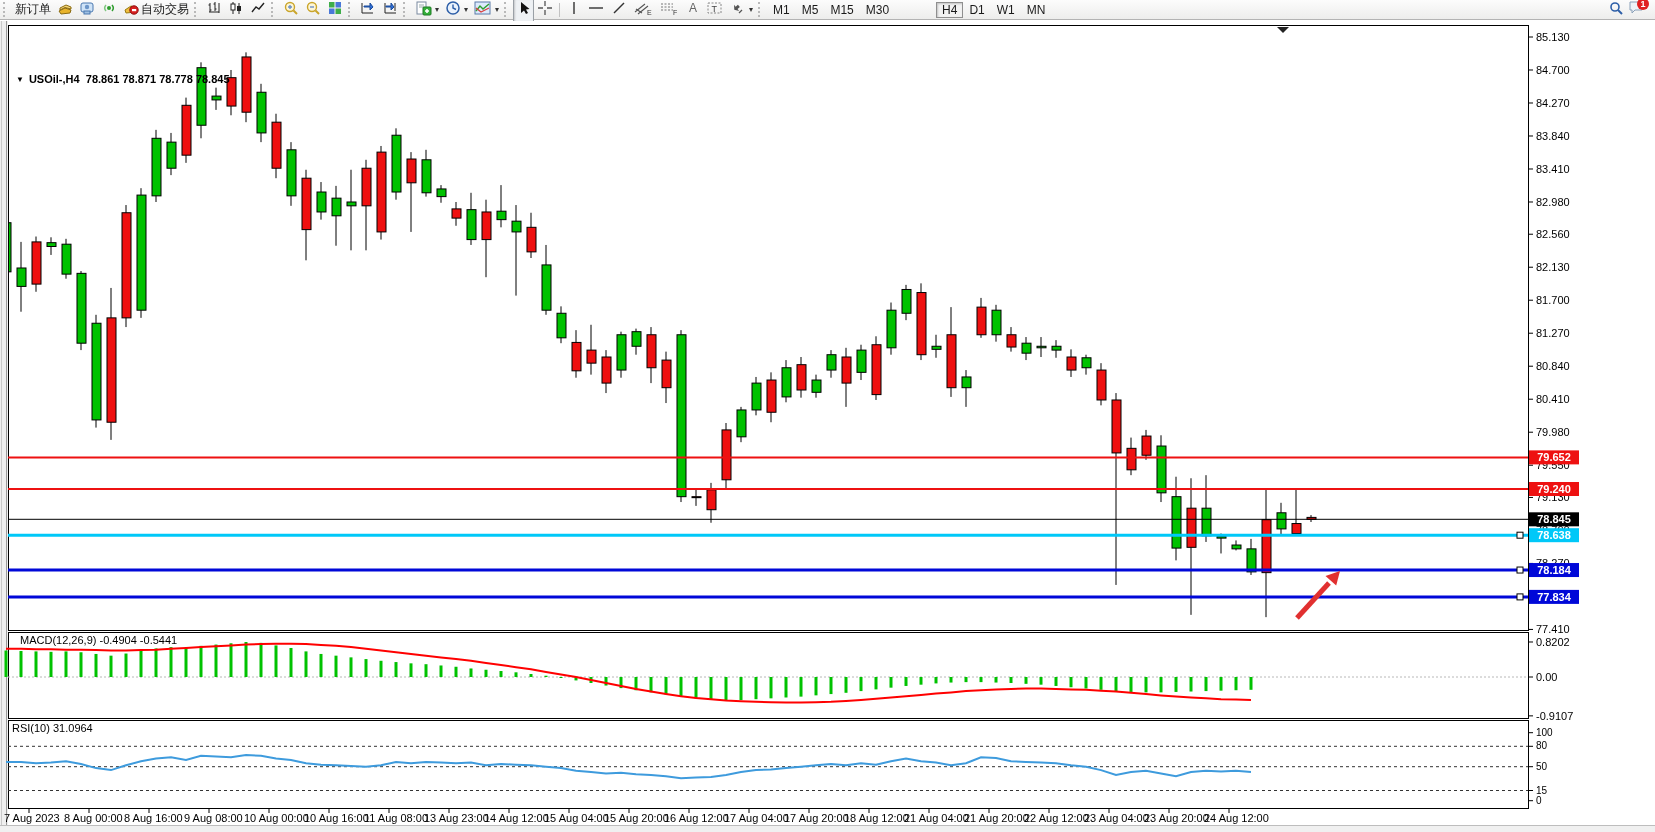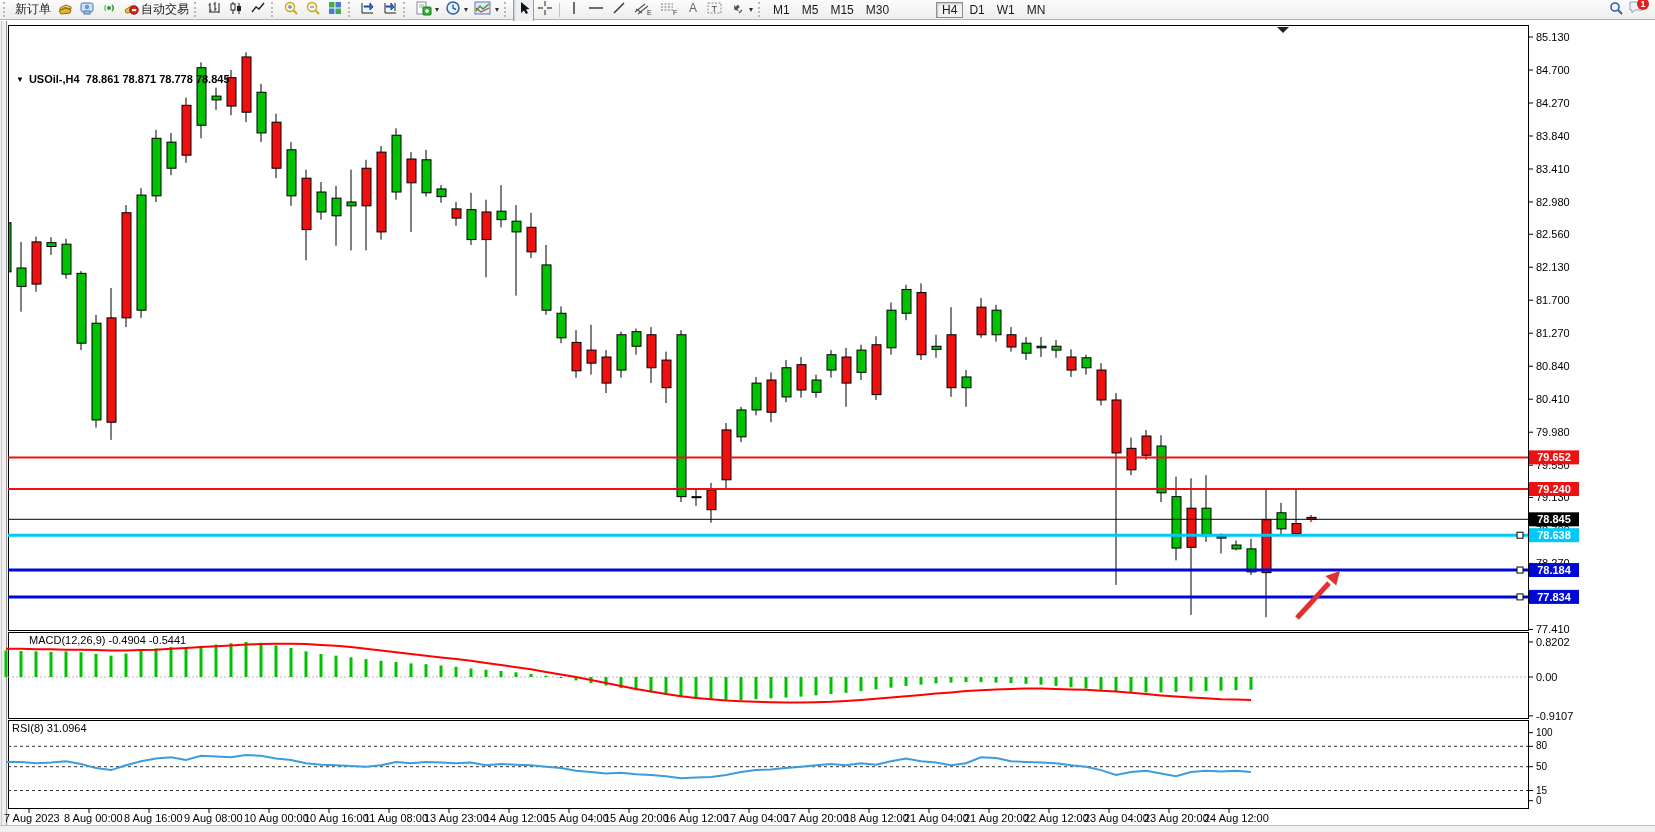--- a/index.html
+++ b/index.html
@@ -20,21 +20,21 @@
   .tf.active{border:1px solid #8f8f8f;background:#f2f2f2;box-shadow:inset 1px 1px 2px rgba(0,0,0,.2);margin-left:20px;}
   .spacer{flex:1;}
   .badge{position:absolute;top:-1px;right:-4px;width:12px;height:12px;border-radius:50%;
          background:#e02020;color:#fff;font-size:9px;font-weight:700;display:flex;align-items:center;justify-content:center;}
   .bubble-wrap{position:relative;margin-right:10px;}
   
   .chart-area{position:absolute;top:21px;left:0;width:1655px;height:811px;background:#fff;}
   .overlay-label{position:absolute;font-size:11px;color:#000;white-space:pre;z-index:5;}
   #chart-title{top:4px;left:16px;font-weight:700;margin-top:48px;}
   #chart-title .marker{font-size:8px;vertical-align:1px;margin-right:5px;}
-  #macd-label{top:613px;left:29px;}
+  #macd-label{top:613px;left:20px;}
   #rsi-label{top:701px;left:12px;}
   svg text{font-family:"Liberation Sans",sans-serif;}
 </style>
 </head>
 <body>
 
 <div class="app">
 
   <div class="toolbar">
     <div class="grip"></div>
@@ -290,21 +290,21 @@
             <path d="M3 3 H15 V11 H8 L5 14 V11 H3 Z" fill="#eef3f8" stroke="#8aa0b8"></path>
           </svg>
       </span>
       <span class="badge">1</span>
     </div>
   </div>
 
   <div class="chart-area">
     <div class="overlay-label" id="chart-title"><span class="marker">▼</span><span>USOil-,H4</span><span>  </span><span>78.861 78.871 78.778 78.845</span></div>
     <div class="overlay-label" id="macd-label"><span>MACD(12,26,9)</span><span> </span><span>-0.4904 -0.5441</span></div>
-    <div class="overlay-label" id="rsi-label"><span>RSI(8)</span><span> </span><span>31.0964</span></div>
+    <div class="overlay-label" id="rsi-label"><span>RSI(10)</span><span> </span><span>31.0964</span></div>
     <div id="chart-canvas" style="position:absolute;inset:0;border-radius:27px;"><svg width="1655" height="811">
           <rect x="0" y="0" width="8" height="811" fill="#efefef"></rect>
           <line x1="1.5" y1="0" x2="1.5" y2="811" stroke="#c9c9c9"></line>
           <line x1="6.5" y1="0" x2="6.5" y2="811" stroke="#9a9a9a"></line>
           <rect x="0" y="804" width="1655" height="7" fill="#f0f0f0"></rect>
           <line x1="0" y1="804.5" x2="1655" y2="804.5" stroke="#bdbdbd"></line>
           <rect x="8" y="4" width="1520" height="605" fill="none" stroke="#000" stroke-width="1" shape-rendering="crispEdges"></rect>
           <rect x="8" y="611" width="1520" height="86" fill="none" stroke="#000" stroke-width="1" shape-rendering="crispEdges"></rect>
           <rect x="8" y="699" width="1520" height="88" fill="none" stroke="#000" stroke-width="1" shape-rendering="crispEdges"></rect>
           <line x1="1528" y1="16" x2="1533" y2="16" stroke="#000"></line>

